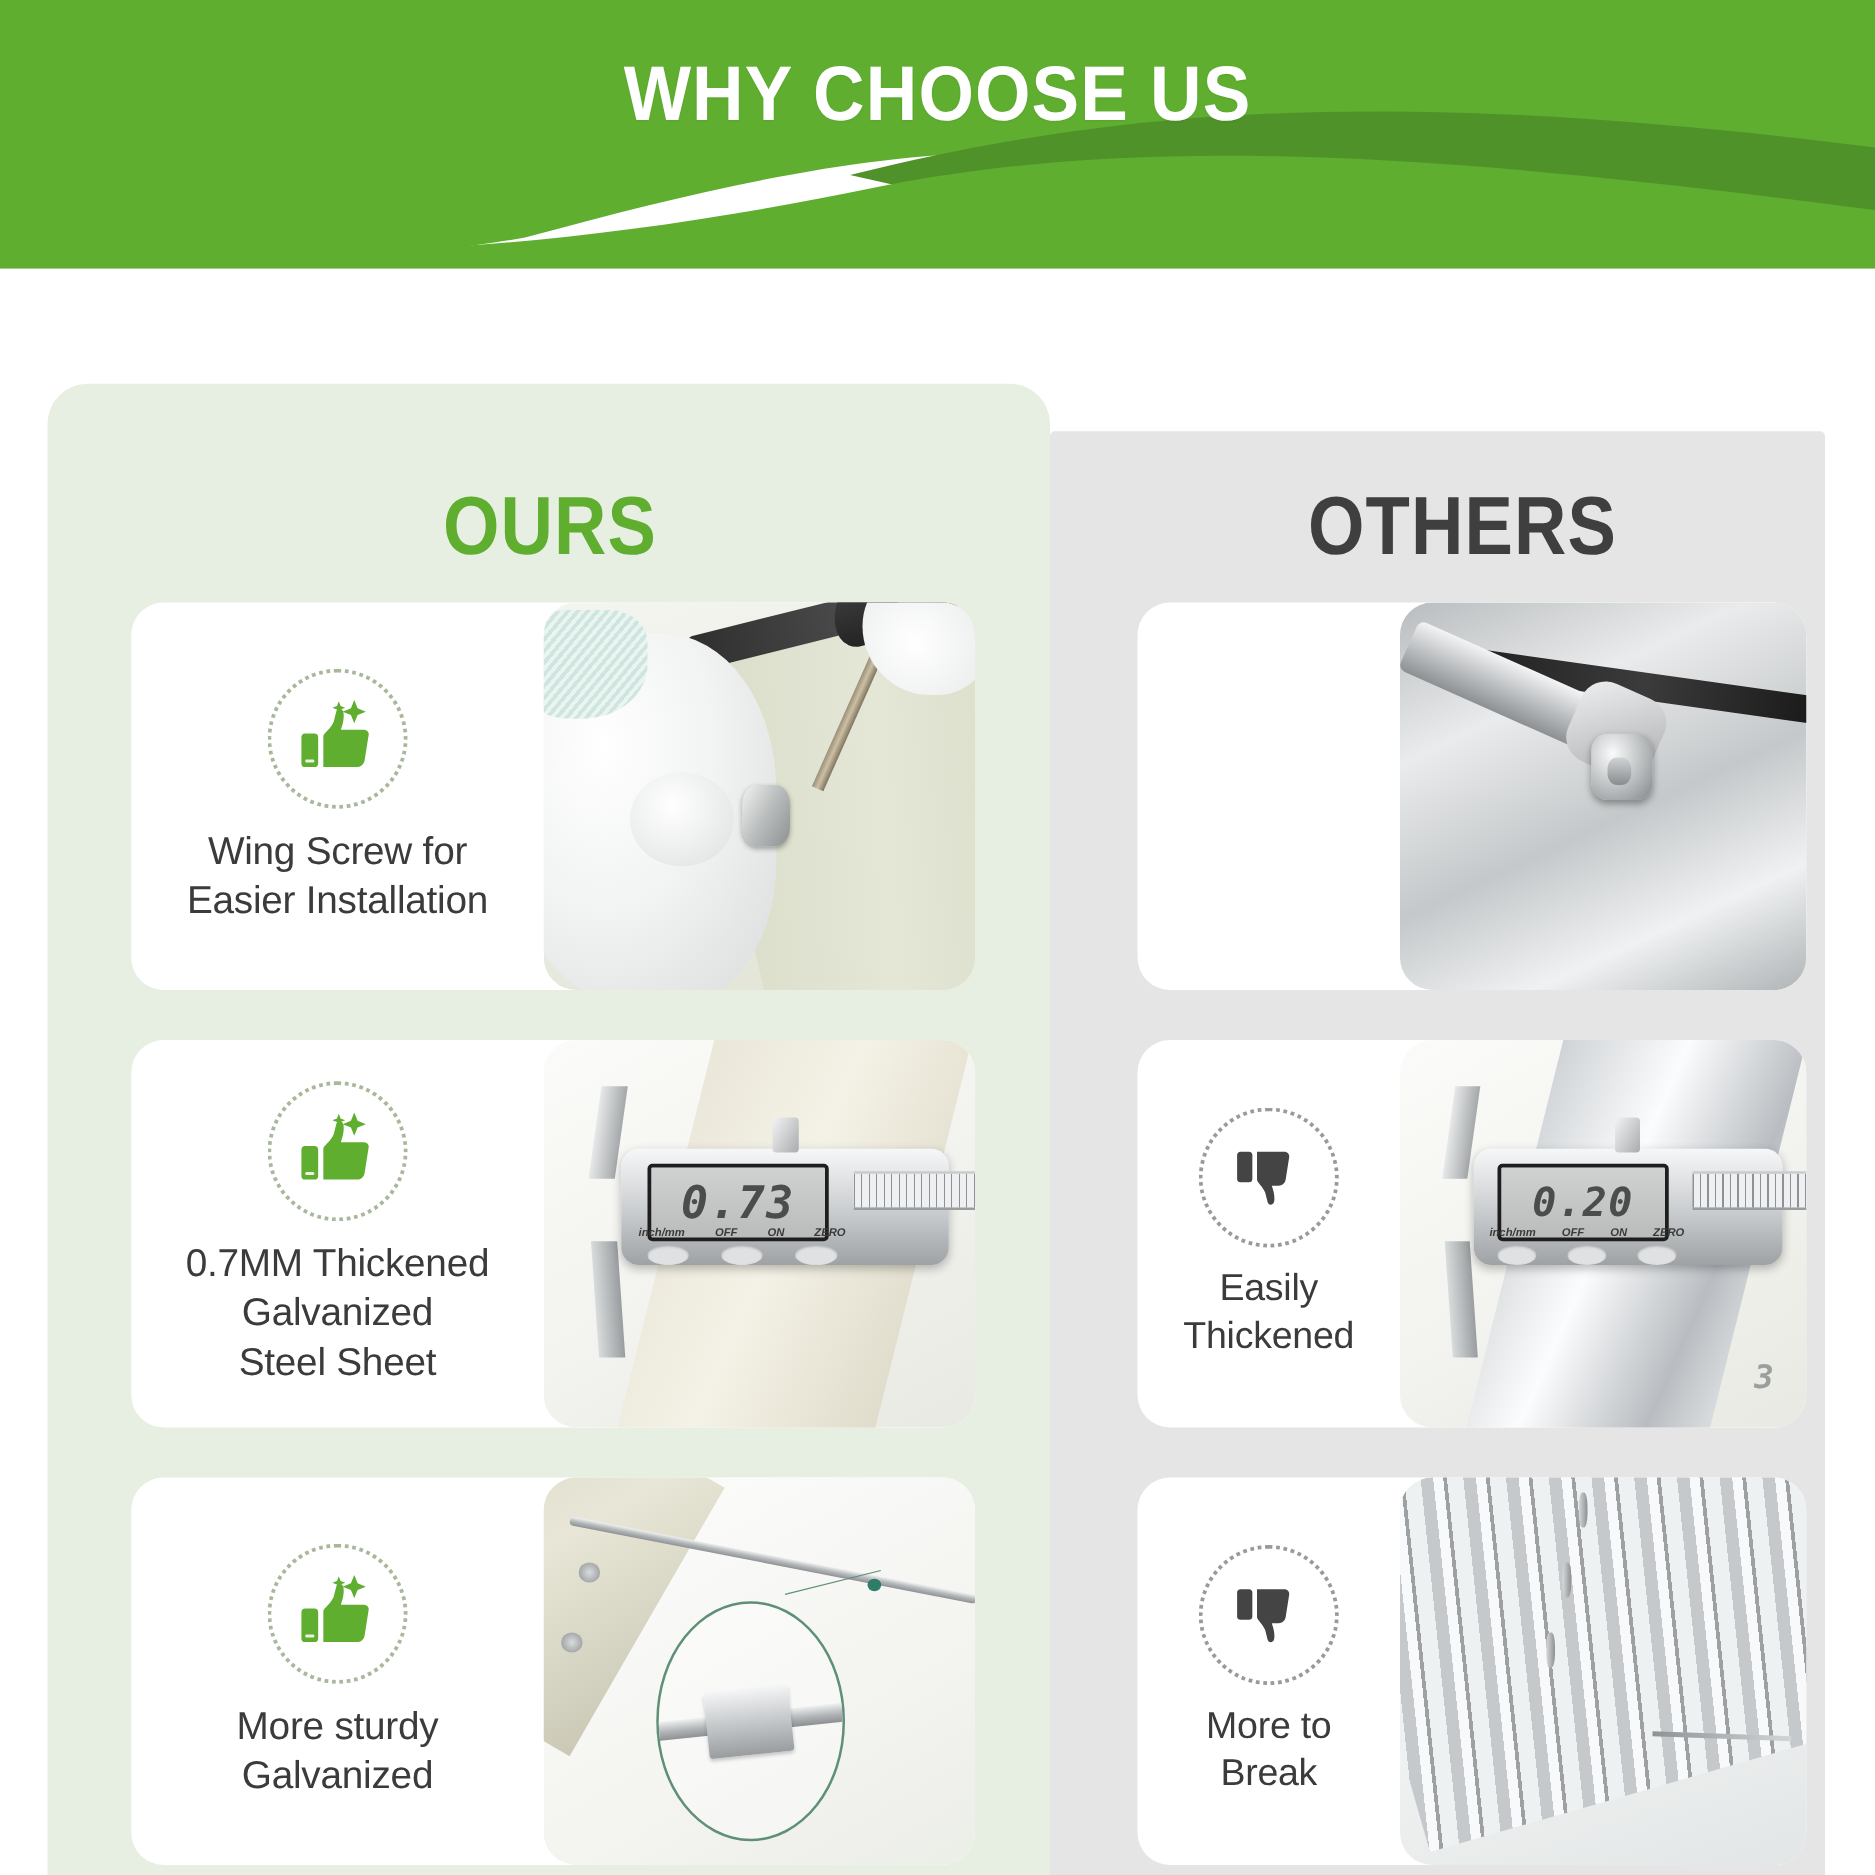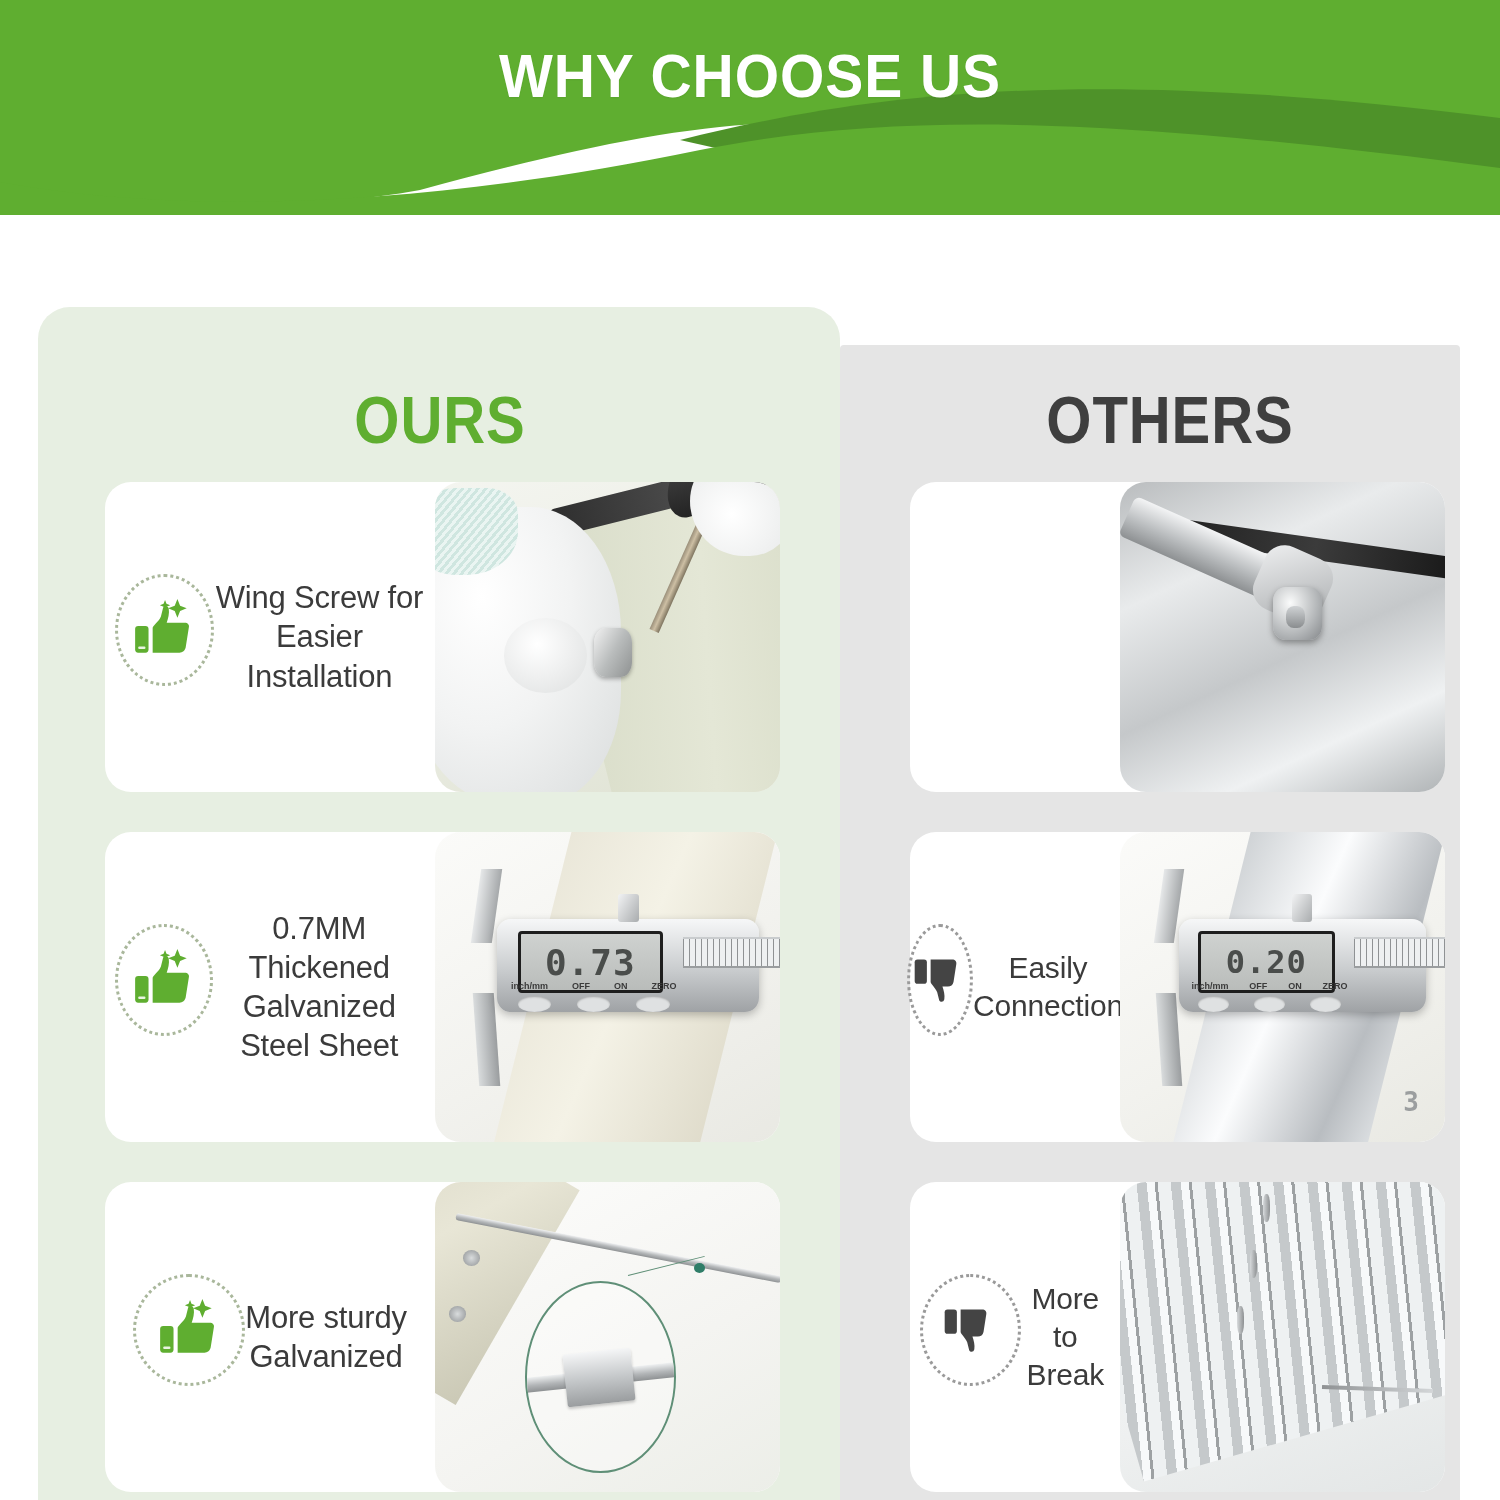--- a/index.html
+++ b/index.html
@@ -54,21 +54,21 @@
     overflow:visible;
   }
   .card.ours   { left:105px; width:675px; }
   .card.others { left:910px; width:535px; }
   .card.r1 { top:482px; height:310px; }
   .card.r2 { top:832px; height:310px; }
   .card.r3 { top:1182px; height:310px; }
 
   .card-left {
     position:absolute; left:0; top:0; bottom:0;
-    display:flex; flex-direction:row;
+    display:flex; flex-direction:column;
     align-items:center; justify-content:center;
     padding:0 10px;
   }
   .card.ours   .card-left { width:330px; }
   .card.others .card-left { width:210px; }
 
   .badge {
     width:112px; height:112px;
     border-radius:50%;
     border:3px dotted #9a9a9a;
@@ -86,20 +86,21 @@
     font-weight:400;
     letter-spacing:-0.2px;
     white-space:pre-line;
   }
   .card.others .card-label { font-size:30px; }
 
   .card-photo {
     position:absolute; top:0; bottom:0;
     border-radius:26px;
     overflow:hidden;
+    font-style:italic;
   }
   .card.ours   .card-photo { left:330px; right:0; }
   .card.others .card-photo { left:210px; right:0; }
 
   .ph { position:absolute; left:0; top:0; width:100%; height:100%; }
 
   
   .p1-bg { background:linear-gradient(160deg,#f4f5f0 0%,#eceee5 45%,#dfe2d3 100%); }
   .p1-panel {
     position:absolute; left:32%; top:14%; width:95%; height:110%;
@@ -450,21 +451,21 @@
 
   <div class="card others r2">
     <div class="card-left">
       <div class="badge">
         <svg width="60" height="60" viewBox="0 0 64 64">
           <rect x="5" y="10" width="13" height="26" rx="3" fill="#444444"></rect>
           <path d="M22 10 H45 C48 10 50 12 49.4 15 L46.4 34 C45.8 37 43.4 39 40.4 39 H34.6 C36 43 37.4 48 36.6 52.5 C36 56 31.6 56 31 53 L29 45 C27 40 22 36 22 34 Z" fill="#444444"></path>
         </svg>
       </div>
       <div class="card-label">Easily
-Connection</div>
+Thickened</div>
     </div>
     <div class="card-photo">
       <div class="ph p2-bg">
         <div class="p2-sheet silver"></div>
         <div class="p2-jawU"></div>
         <div class="p2-jawL"></div>
         <div class="p2-body"></div>
         <div class="p2-rail"></div>
         <div class="p2-knob"></div>
         <div class="p2-screen">

